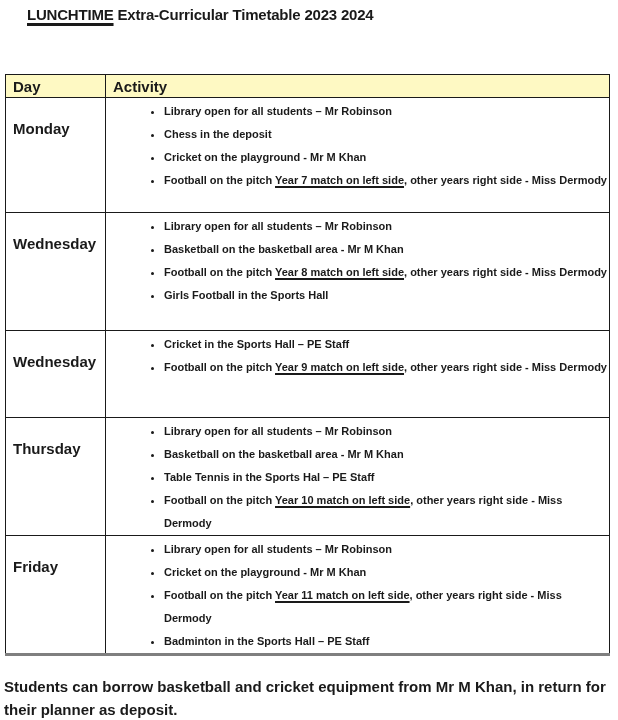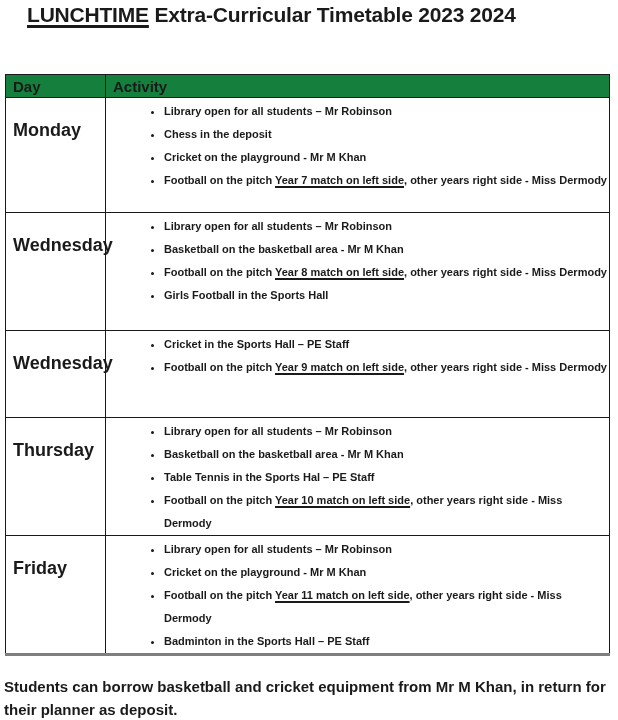--- a/index.html
+++ b/index.html
@@ -10,21 +10,21 @@
   body {
     width: 618px;
     height: 720px;
     overflow: hidden;
     font-family: "Liberation Sans", sans-serif;
     font-weight: bold;
     color: #1a1a1a;
     position: relative;
   }
   .page-title {
-    font-size: 21px;
+    font-size: 15px;
     line-height: 24px;
     margin: 3px 0 0 27px;
     letter-spacing: -0.2px;
     white-space: nowrap;
   }
   .page-title .title-underline {
     text-decoration: underline;
     text-decoration-thickness: 2.5px;
     text-underline-offset: 3px;
   }
@@ -36,30 +36,30 @@
   }
   .timetable th, .timetable td {
     border: 1.4px solid #1a1a1a;
   }
   .timetable tbody tr:last-child td {
     border-bottom: 3px solid #7f7f7f;
   }
   .col-day   { width: 100px; }
   .col-activity { width: 504px; }
   .timetable th {
-    background: #15803d;
+    background: #fef9c3;
     text-align: left;
     font-size: 15px;
     height: 20px;
     padding: 1px 2px 1px 7px;
   }
   td.day-cell {
     vertical-align: top;
     padding: 22px 2px 0 7px;
-    font-size: 18px;
+    font-size: 15px;
   }
   td.activity-cell {
     vertical-align: top;
     padding: 2px 2px 0 0;
     font-size: 11px;
   }
   .activity-cell ul {
     margin: 0;
     padding-left: 58px;
     list-style: disc outside;

